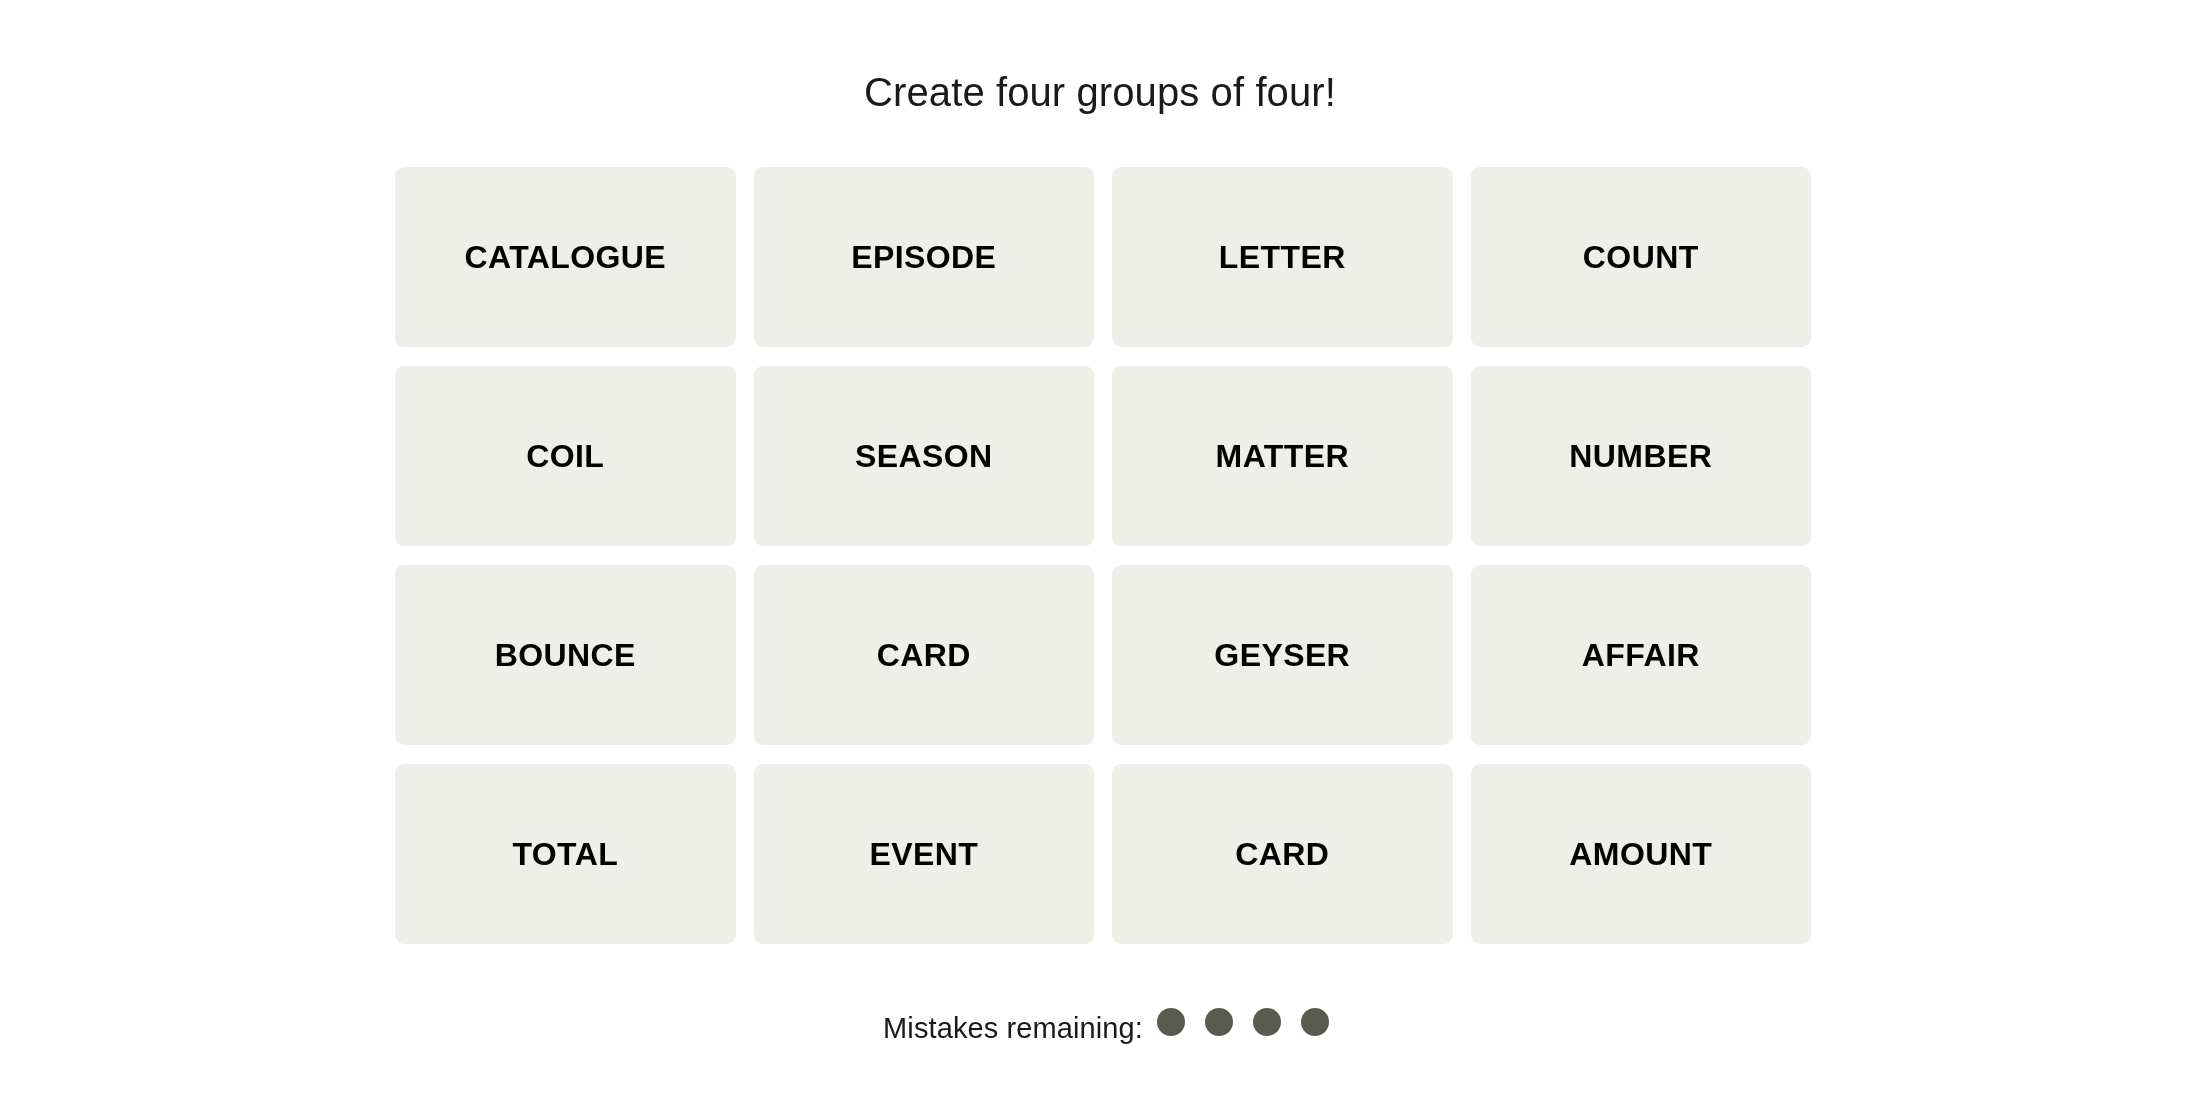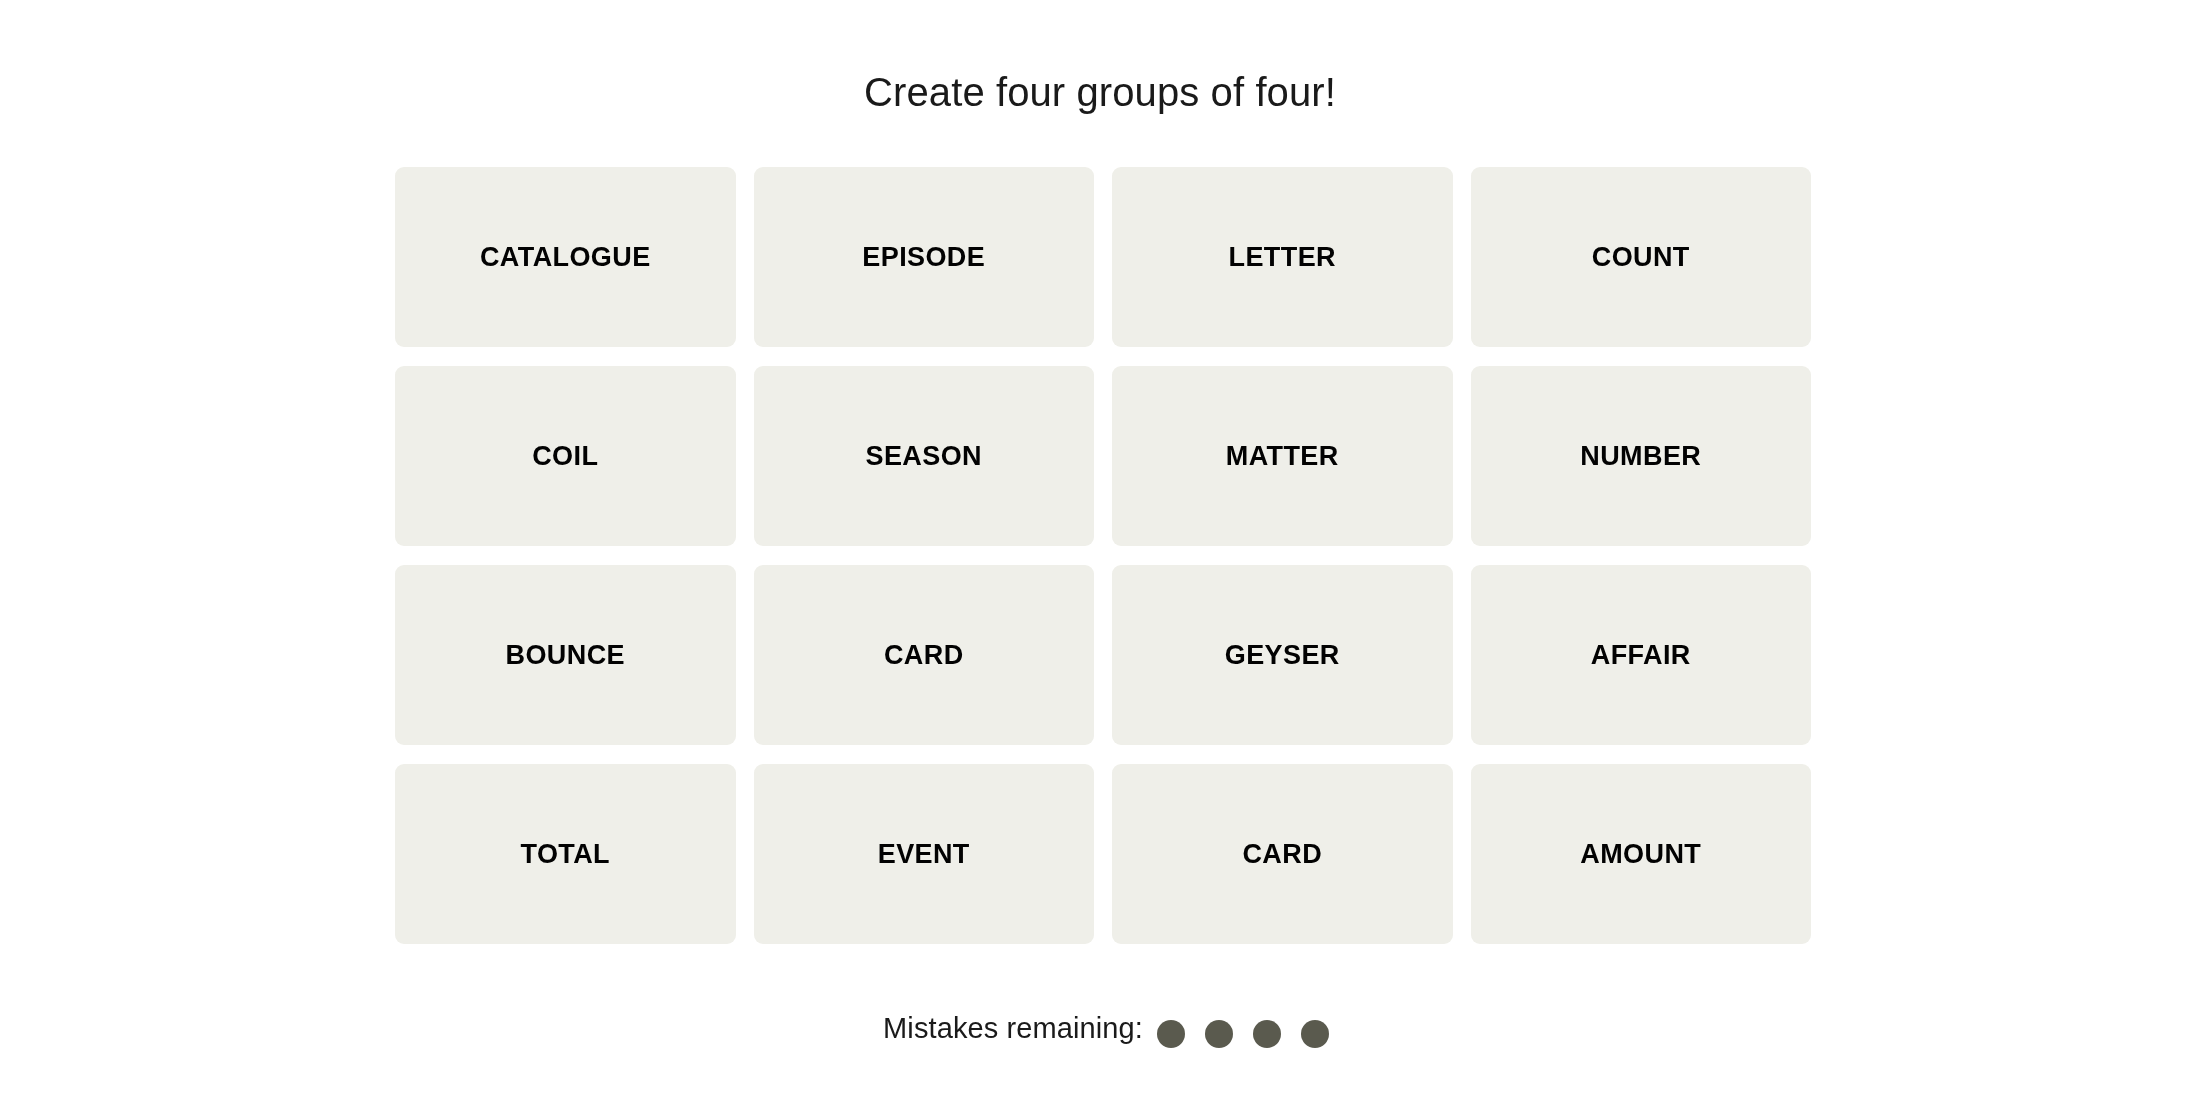--- a/index.html
+++ b/index.html
@@ -63,37 +63,37 @@
     display: flex;
     align-items: center;
     justify-content: center;
     cursor: pointer;
     font-family: "Liberation Sans", "DejaVu Sans", sans-serif;
     box-sizing: border-box;
     user-select: none;
   }
 
   .tile-label {
-    font-size: 27px;
+    font-size: 32px;
     font-weight: 700;
     color: #020202;
     letter-spacing: 0.4px;
     text-align: center;
     line-height: 1;
     white-space: nowrap;
   }
 
   
   .mistakes-row {
     position: absolute;
     top: 1008px;
     left: 12px;
     right: 0;
     display: flex;
-    align-items: flex-end;
+    align-items: flex-start;
     justify-content: center;
     gap: 14px;
   }
 
   .mistakes-label {
     font-size: 29px;
     font-weight: 400;
     color: #1a1a1a;
     line-height: 40px;
     letter-spacing: 0.1px;

